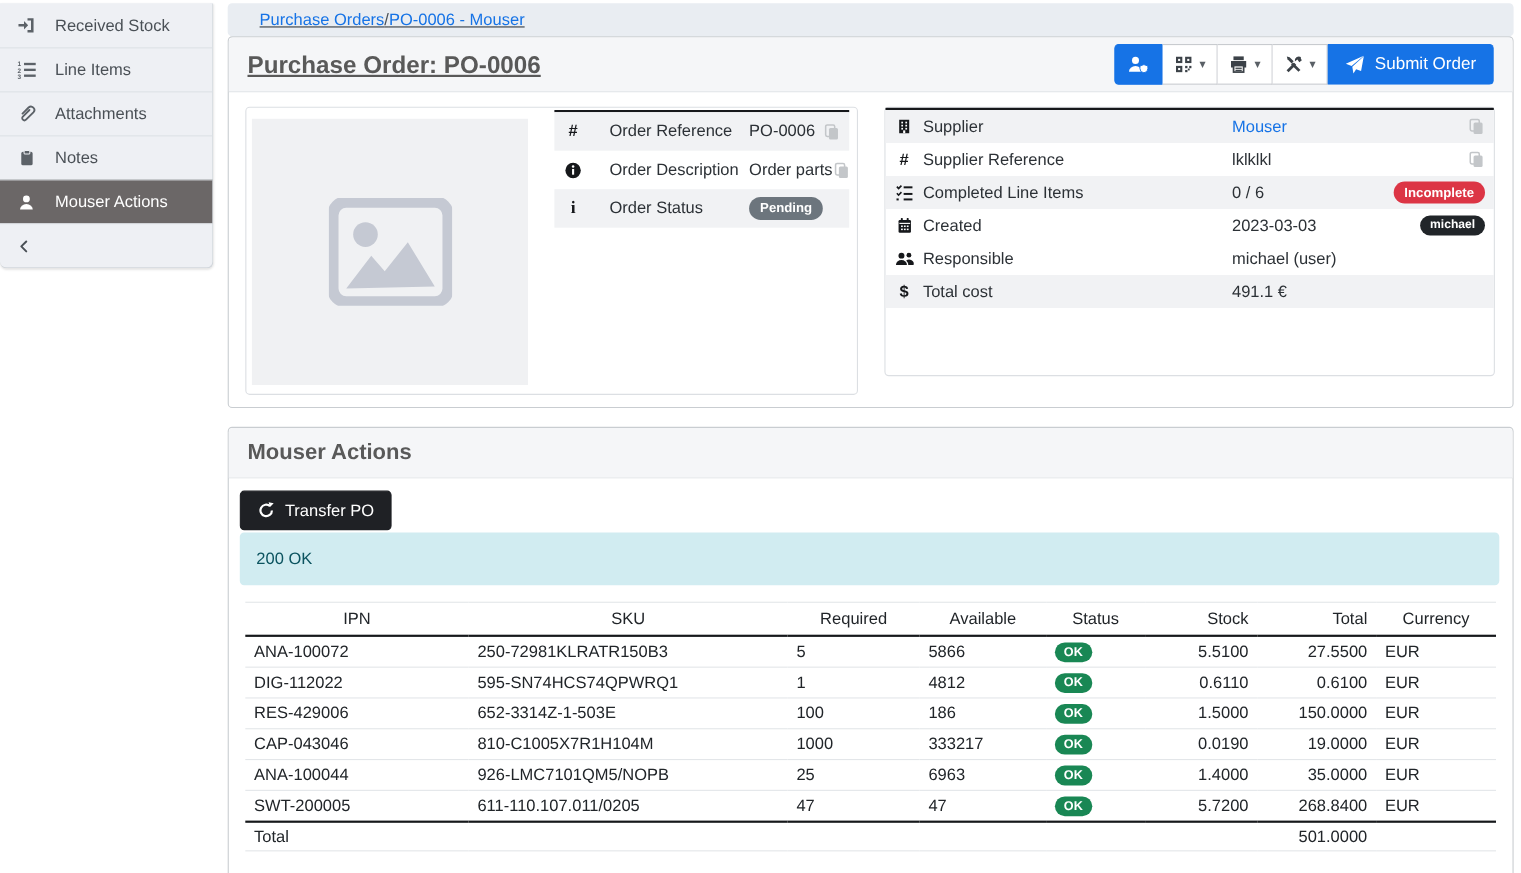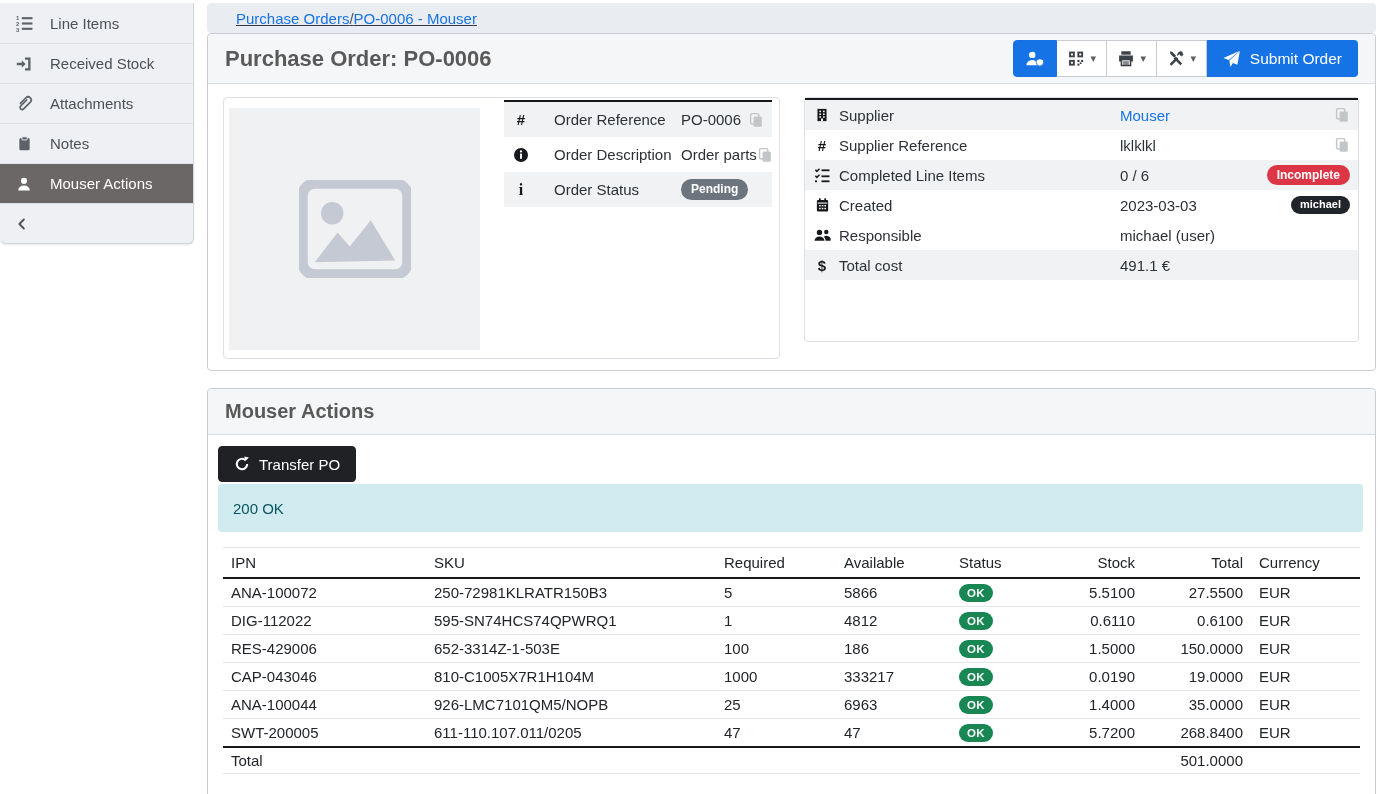--- a/index.html
+++ b/index.html
@@ -40,21 +40,21 @@
   .breadcrumb a { color:var(--primary); text-decoration:none; cursor:pointer; }
   .breadcrumb .sep { color:#4a5056; }
 
   .panel { background:#fff; border:1px solid #c9cdd1; border-radius:4px; }
   .panel-header {
     background:#f5f6f8; border-bottom:1px solid #d8dbdf; border-radius:4px 4px 0 0;
     display:flex; align-items:center; justify-content:space-between; padding:0 17px;
   }
   #order-panel { margin-top:0; height:338px; }
   #order-panel .panel-header { height:50px; }
-  .page-title { margin:0; font-size:22px; font-weight:700; color:#595959; }
+  .page-title { margin:0; font-size:22px; font-weight:700; color:#595959;text-decoration:underline; }
   .section-title { margin:0; font-size:20px; font-weight:700; color:#595959; }
 
   
   .toolbar { display:flex; }
   .btn {
     height:37px; display:flex; align-items:center; justify-content:center;
     font-size:15px; border:1px solid #c8cbcf; background:#fff; color:#3c4248; cursor:pointer;
   }
   .btn + .btn { border-left:none; }
   .btn.blue { background:var(--primary); border-color:var(--primary); color:#fff; }
@@ -107,58 +107,58 @@
     display:inline-flex; align-items:center; gap:9px; height:36px; padding:0 15px;
     background:#1f2125; color:#fff; border:1px solid #1f2125; border-radius:4px;
     font-size:15px; cursor:pointer;
   }
   .alert {
     margin-top:2px; height:48px; background:var(--alert-bg); color:var(--alert-text);
     border-radius:4px; display:flex; align-items:center; padding:0 15px; font-size:15px;
   }
   .parts-table { margin:15px 3px 0 5px; width:calc(100% - 8px); border-collapse:collapse; font-size:15px; color:#212529; }
   .parts-table th {
-    text-align:left; font-weight:400; padding:5px 8px; height:30px;
+    text-align:center; font-weight:400; padding:5px 8px; height:30px;
     border-top:1px solid #e3e6e9; border-bottom:2px solid #16181b;
   }
   .parts-table td { padding:4px 8px; height:16px; border-top:1px solid #e3e6e9; }
   .parts-table tbody tr:first-child td { border-top:none; }
   .parts-table .num-right { text-align:right; }
   .parts-table tfoot td { border-top:2px solid #16181b; border-bottom:1px solid #e3e6e9; }
   .status-pill {
     display:inline-block; background:var(--ok-green); color:#fff; font-size:11.5px;
     font-weight:700; padding:3px 8px; border-radius:10px; letter-spacing:.3px;
   }
 </style>
 </head>
 <body>
 
 <aside class="sidebar">
   <div id="sidebar-items">
+      <div class="sidebar-item">
+    <span class="s-icon">
+          <svg width="18" height="16" viewBox="0 0 16 16" fill="currentColor">
+            <path d="M5.8 4.2 9.6 8 5.8 11.8 5.8 9.2 0.8 9.2 0.8 6.8 5.8 6.8z"></path>
+            <path d="M9 1.5h5.5v13H9v-2.2h3.2V3.7H9z"></path>
+          </svg>
+        </span>
+    <span class="s-label">Received Stock</span>
+  </div>
       <div class="sidebar-item">
     <span class="s-icon">
           <svg width="19" height="17" viewBox="0 0 16 16" fill="currentColor">
             <rect x="5.5" y="2" width="10" height="2"></rect>
             <rect x="5.5" y="7" width="10" height="2"></rect>
             <rect x="5.5" y="12" width="10" height="2"></rect>
             <text x="0" y="5" font-size="5.5" font-weight="bold">1</text>
             <text x="0" y="10.5" font-size="5.5" font-weight="bold">2</text>
             <text x="0" y="16" font-size="5.5" font-weight="bold">3</text>
           </svg>
         </span>
     <span class="s-label">Line Items</span>
-  </div>
-      <div class="sidebar-item">
-    <span class="s-icon">
-          <svg width="18" height="16" viewBox="0 0 16 16" fill="currentColor">
-            <path d="M5.8 4.2 9.6 8 5.8 11.8 5.8 9.2 0.8 9.2 0.8 6.8 5.8 6.8z"></path>
-            <path d="M9 1.5h5.5v13H9v-2.2h3.2V3.7H9z"></path>
-          </svg>
-        </span>
-    <span class="s-label">Received Stock</span>
   </div>
       <div class="sidebar-item">
     <span class="s-icon">
           <svg width="17" height="17" viewBox="0 0 16 16" fill="none" stroke="currentColor" stroke-width="1.6" stroke-linecap="round">
             <path d="M4.2 7.8 9.4 2.6a2.9 2.9 0 0 1 4.1 4.1L7.2 13a1.9 1.9 0 0 1-2.7-2.7l5.6-5.6"></path>
           </svg>
         </span>
     <span class="s-label">Attachments</span>
   </div>
       <div class="sidebar-item">

